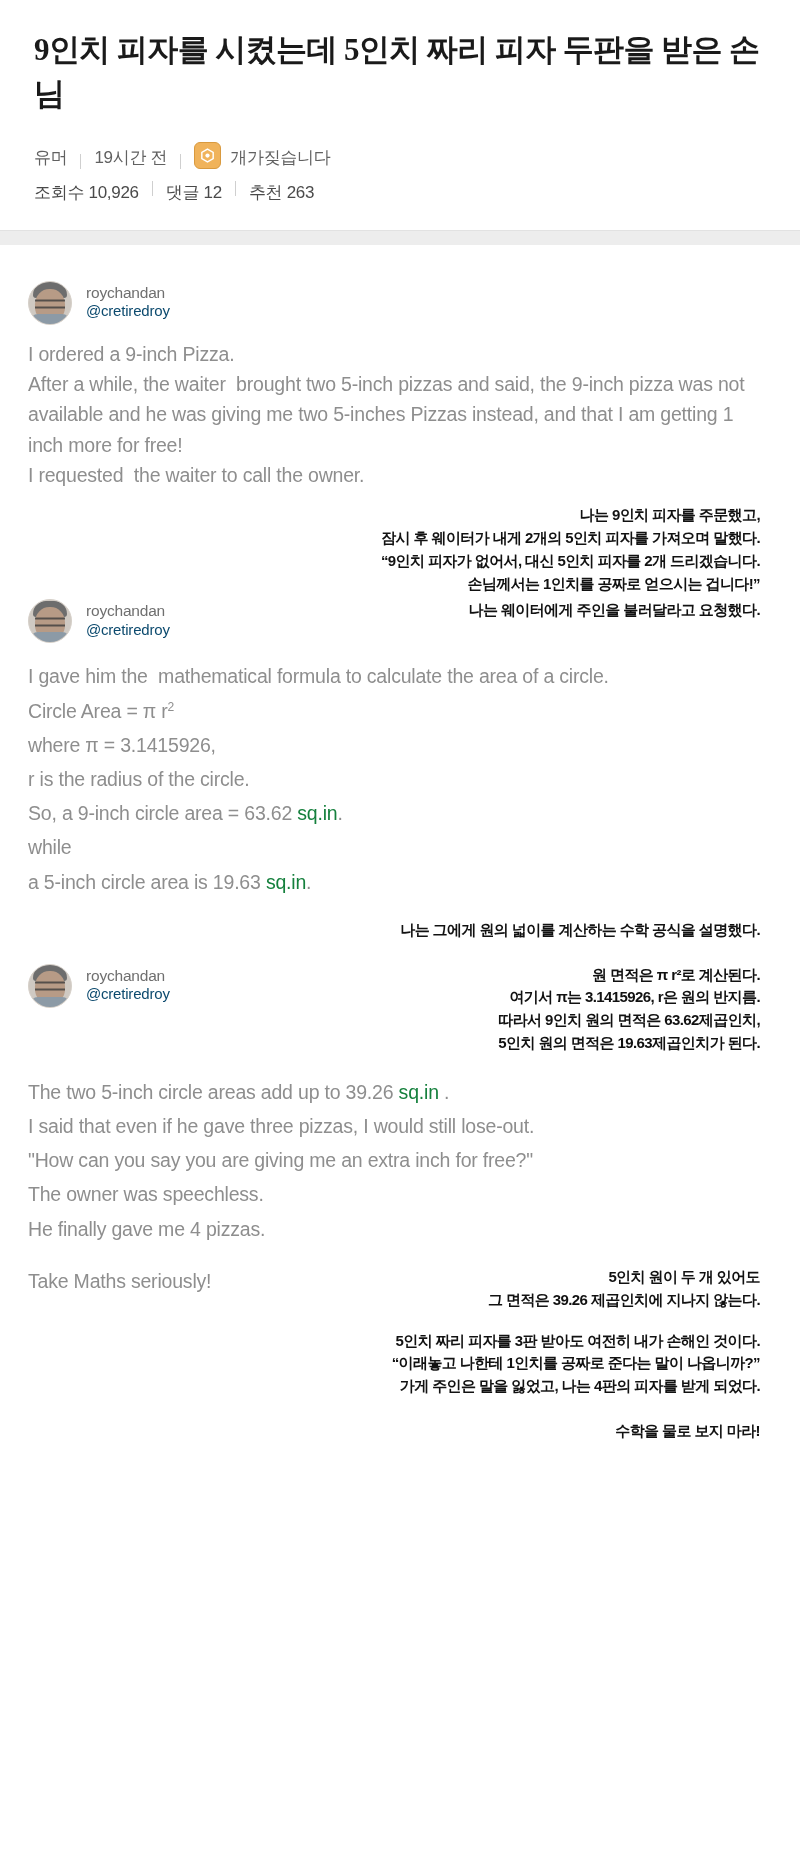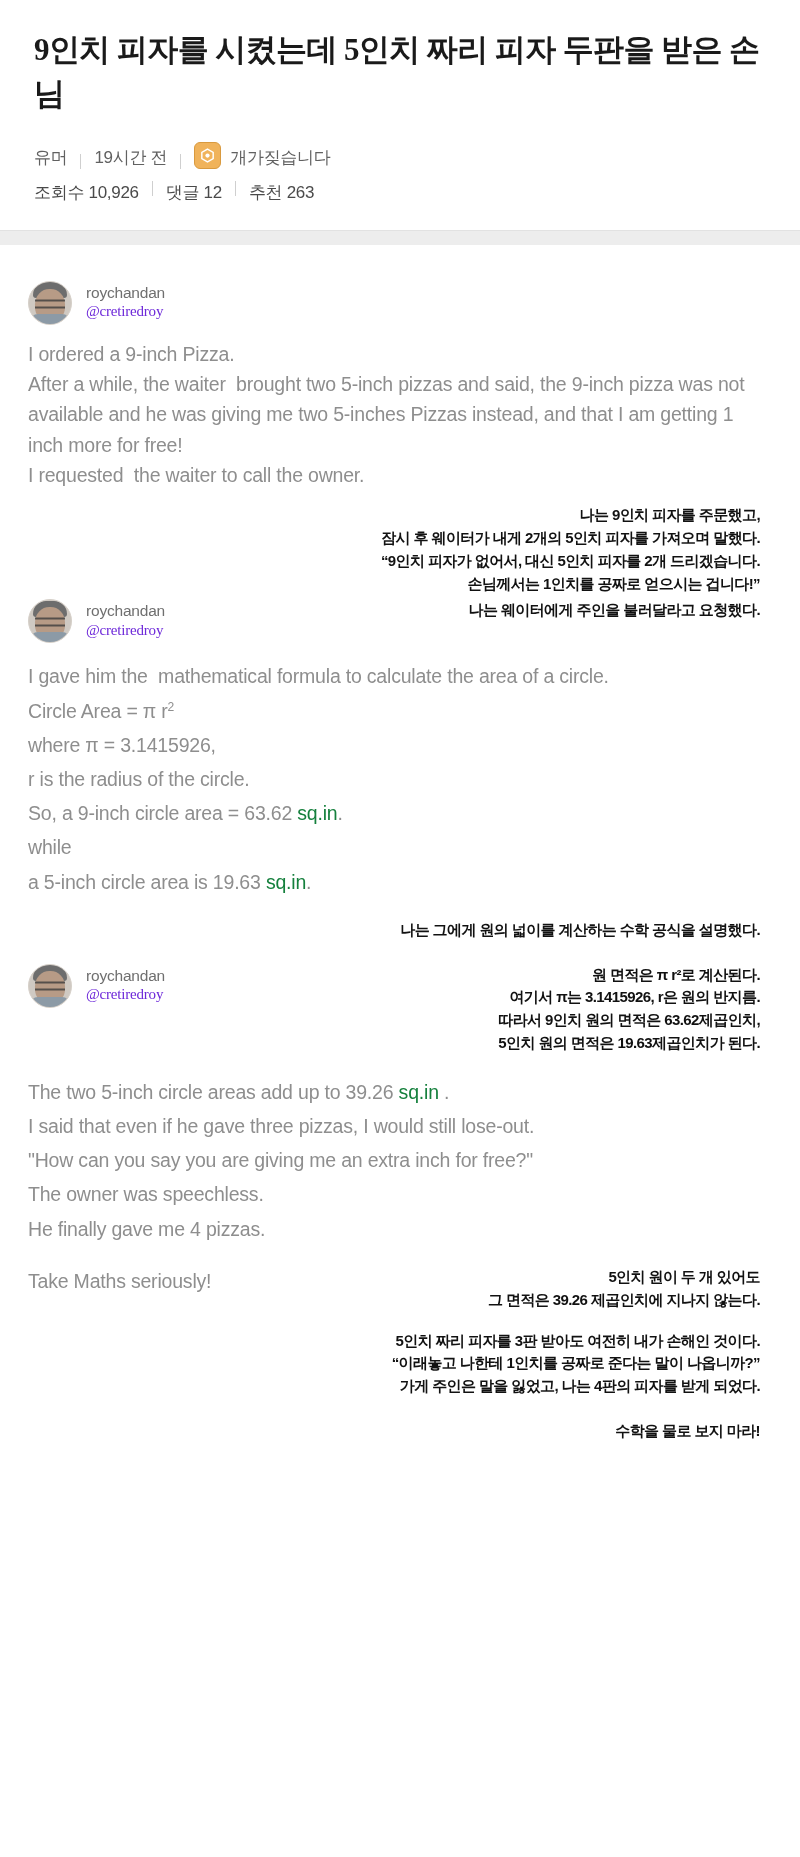--- a/index.html
+++ b/index.html
@@ -141,23 +141,22 @@
     background: #8c9aa6;
   }
   .handle-block { line-height: 1.25; padding-top: 2px;}
   .handle-name {
     font-size: 15.5px;
     color: #6f6f6f;
     letter-spacing: -0.2px;
   }
   .handle-at {
     font-size: 15px;
-    color: #6d28d9;
+    color: #0c4a6e;
     letter-spacing: -0.2px;
-    font-family: Liberation Serif, serif;
   }
 
   .en-text {
     font-size: 19.5px;
     line-height: 1.55;
     color: #8e8e8e;
     letter-spacing: -0.2px;
     margin: 0 0 4px 0;
     white-space: pre-wrap;
   }

